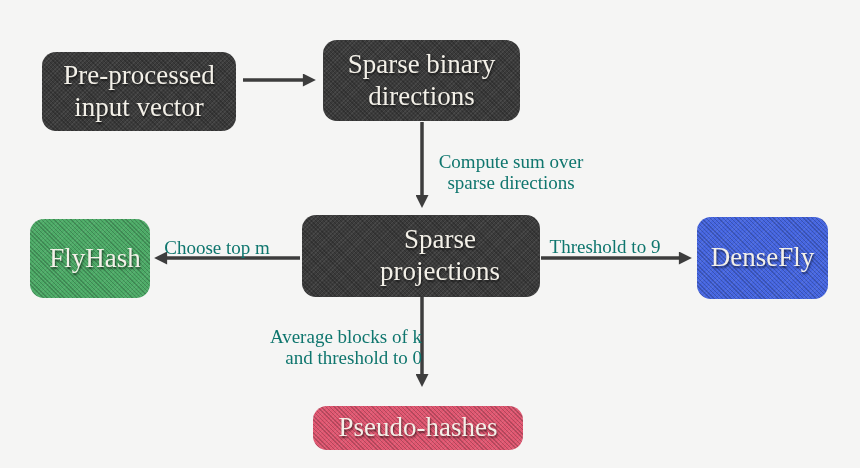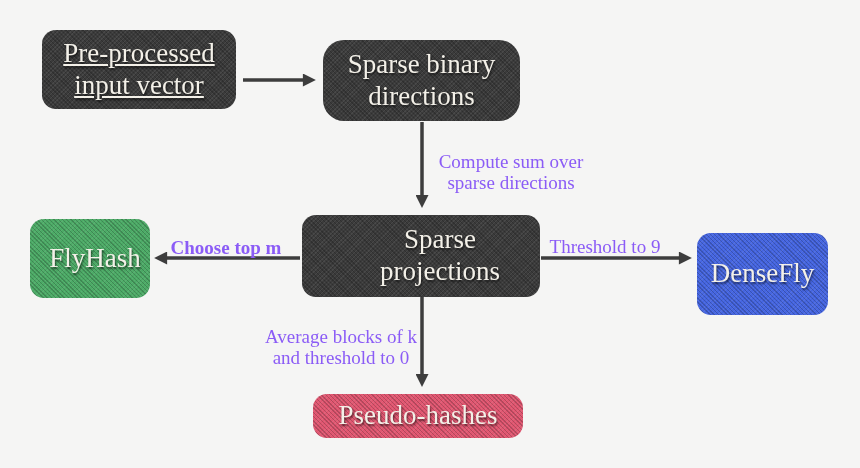--- a/index.html
+++ b/index.html
@@ -30,39 +30,39 @@
     
     background-image:
       repeating-linear-gradient(45deg, rgba(0,0,0,0.20) 0 1px, transparent 1px 3px),
       repeating-linear-gradient(135deg, rgba(255,255,255,0.07) 0 1px, transparent 1px 3px);
   }
   .node--dark  { background-color: #3b3b3b; }
   .node--green { background-color: #4caa66; padding-left: 16px; }
   .node--blue  { background-color: #4565e0; }
   .node--red   { background-color: #e05670; }
 
-  #node-preprocessed      { left: 42px;  top: 30px;  width: 194px; height: 79px; text-decoration: underline; }
-  #node-sparse-binary     { left: 323px; top: 40px;  width: 197px; height: 81px; border-radius: 21px; }
+  #node-preprocessed      { left: 42px;  top: 52px;  width: 194px; height: 79px; }
+  #node-sparse-binary     { left: 323px; top: 40px;  width: 197px; height: 81px; }
   #node-sparse-projections{ left: 302px; top: 215px; width: 238px; height: 82px; padding-left: 44px; }
   #node-flyhash           { left: 30px;  top: 219px; width: 120px; height: 79px; }
-  #node-densefly          { left: 697px; top: 217px; width: 131px; height: 82px; margin-top: 16px; }
-  #node-pseudo-hashes     { left: 313px; top: 394px; width: 210px; height: 44px; }
+  #node-densefly          { left: 697px; top: 217px; width: 131px; height: 82px; }
+  #node-pseudo-hashes     { left: 313px; top: 406px; width: 210px; height: 44px; }
 
   .edge-label {
     position: absolute;
-    color: #8b5cf6;
+    color: #0f766e;
     font-size: 19px;
     line-height: 21px;
     text-align: center;
     white-space: pre-line;
   }
   #label-compute   { left: 422px; top: 151px; width: 178px; }
-  #label-choose    { left: 156px; top: 237px; width: 140px; font-weight: bold; }
+  #label-choose    { left: 147px; top: 237px; width: 140px; }
   #label-threshold { left: 535px; top: 236px; width: 140px; }
-  #label-average   { left: 260px; top: 326px; width: 162px; }
+  #label-average   { left: 260px; top: 326px; width: 162px; text-align: right; }
 
   svg.arrows {
     position: absolute;
     left: 0; top: 0;
     width: 860px;
     height: 468px;
     pointer-events: none;
   }
   svg.arrows line {
     stroke: #3d3d3d;

